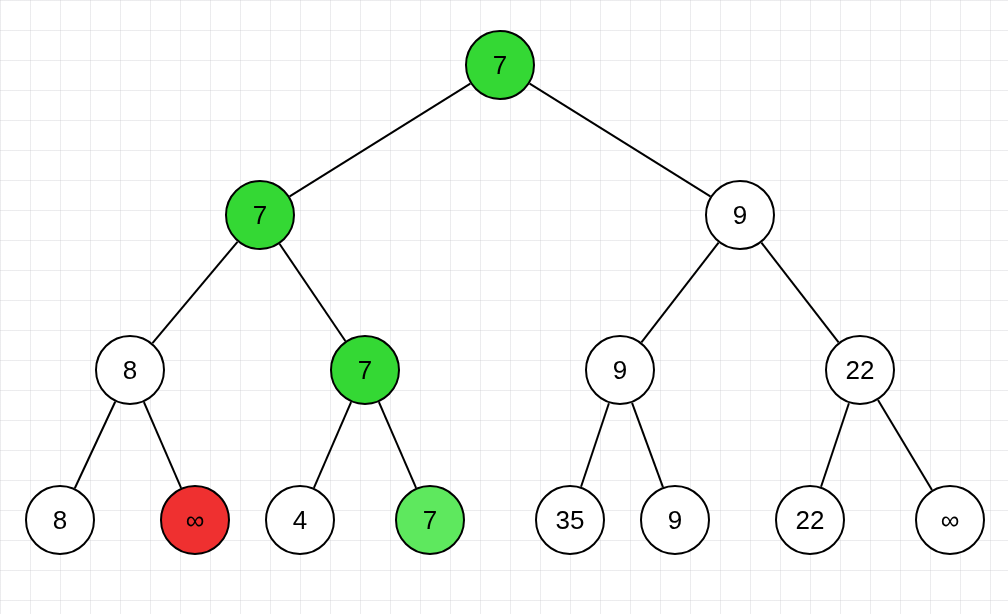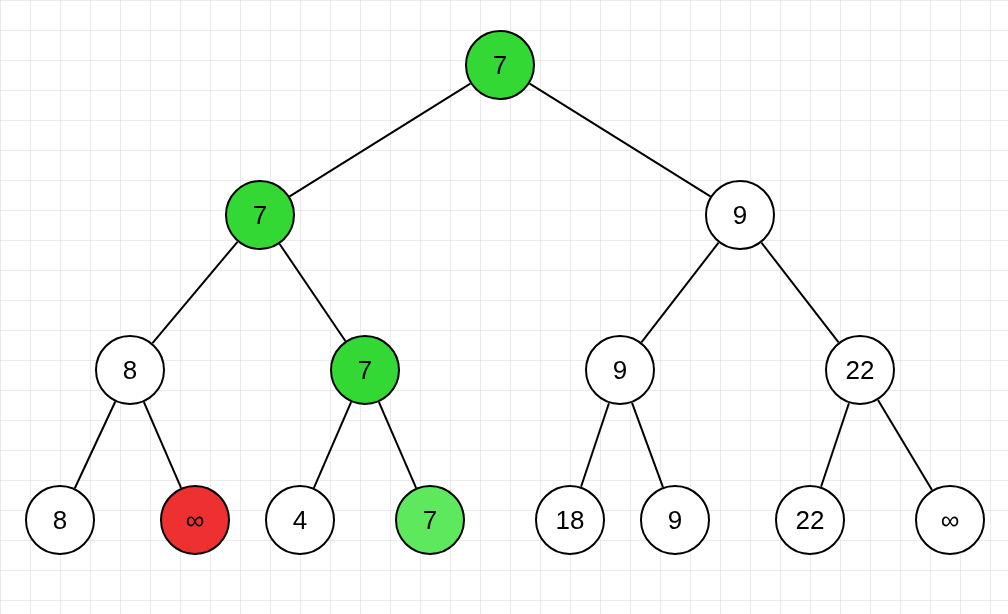--- a/index.html
+++ b/index.html
@@ -91,21 +91,21 @@
     <div class="node red" style="left: 195px; top: 520px;">
       <span>∞</span>
     </div>
     <div class="node" style="left: 300px; top: 520px;">
       <span>4</span>
     </div>
     <div class="node lightgreen" style="left: 430px; top: 520px;">
       <span>7</span>
     </div>
     <div class="node" style="left: 570px; top: 520px;">
-      <span>18</span>
+      <span>35</span>
     </div>
     <div class="node" style="left: 675px; top: 520px;">
       <span>9</span>
     </div>
     <div class="node" style="left: 810px; top: 520px;">
       <span>22</span>
     </div>
     <div class="node" style="left: 950px; top: 520px;">
       <span>∞</span>
     </div>

